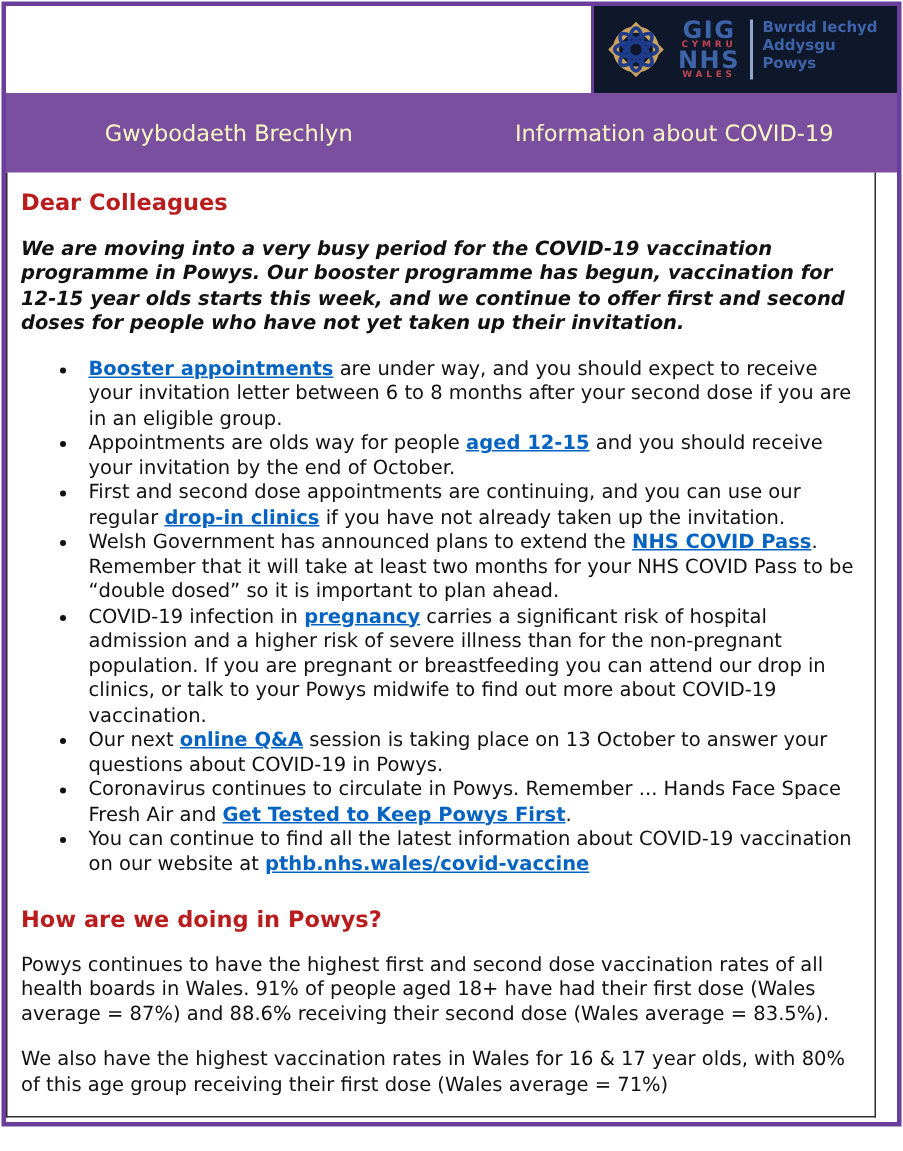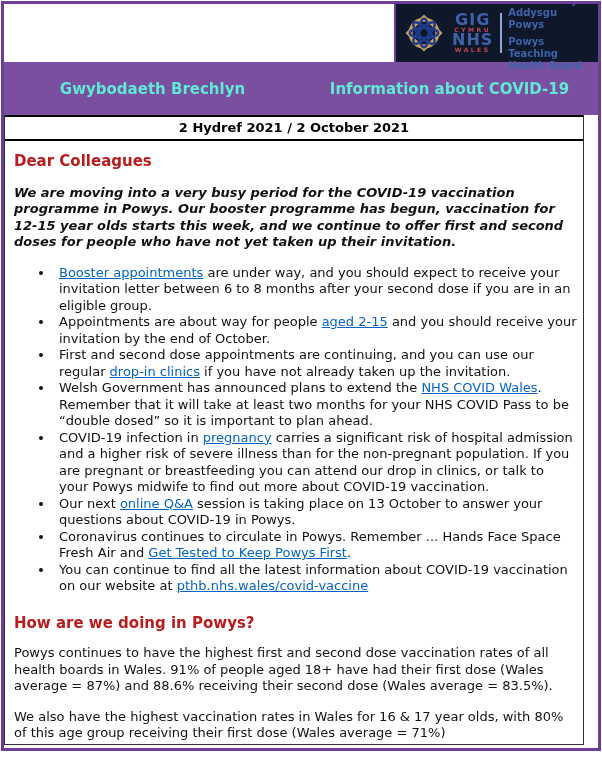--- a/index.html
+++ b/index.html
@@ -29,21 +29,21 @@
   .nhs-block { text-align:center; margin-left:3px; line-height:1; }
   .nhs-big   { font-size:16px; font-weight:bold; color:#3D63A8; letter-spacing:1px; line-height:13px; }
   .nhs-small { font-size:6px; font-weight:bold; color:#C04653; letter-spacing:2.5px; line-height:7px; }
   .logo-divider { width:2px; height:40px; background:#8FA8CC; margin:0 6px 0 7px; }
   .board-block { font-size:10px; font-weight:bold; color:#3D63A8; line-height:12px; }
   .board-cy { margin-bottom:5px; }
   
   .banner {
     height:53px; background:#7A4F9F;
     display:flex; align-items:center;
-    color:#5eead4; font-weight:bold;
+    color:#fef9c3; font-weight:normal;
     font-size:15px; line-height:20px; text-align:center;
   }
   .banner-cell { flex:1; }
   
   .inner {
     width:580px; height:630px;
     border-left:1px solid #2e2e2e;
     border-right:1px solid #2e2e2e;
     border-bottom:1px solid #2e2e2e;
     box-sizing:border-box;
@@ -58,21 +58,21 @@
   }
   .content { padding:6px 6px 0 9px; font-size:13px; line-height:16.5px; }
   .h-purple {
     color:#b91c1c; font-size:15px; font-weight:bold;
     margin:6px 0 0 0;
   }
   .intro { font-weight:bold; margin:15px 0 0 0;font-style:italic; }
   ul.bullets { margin:14px 0 0 0; padding:0 0 0 40px; }
   ul.bullets li { margin:0; padding-left:5px; }
   .b   { font-weight:normal; }
-  .lnk { color:#0563C1; font-weight:normal; text-decoration:underline; cursor:pointer; }
+  .lnk { color:#0563C1; font-weight:bold; text-decoration:underline; cursor:pointer; }
   .h2-gap { margin-top:20px; }
   .para { margin:14px 0 0 0; }
 </style>
 </head>
 <body>
 
 <div class="page">
 
   <div class="header">
     <div class="logo-box">
@@ -89,50 +89,45 @@
         <div class="nhs-small">CYMRU</div>
         <div class="nhs-big">NHS</div>
         <div class="nhs-small">WALES</div>
       </div>
       <div class="logo-divider"></div>
       <div class="board-block">
         <div class="board-cy">
           <div>Bwrdd Iechyd</div>
           <div>Addysgu Powys</div>
         </div>
-        <div class="board-en">
-          <div>Powys Teaching</div>
-          <div>Health Board</div>
-        </div>
       </div>
     </div>
   </div>
 
   <div class="banner">
     <div class="banner-cell">
       <div>Gwybodaeth Brechlyn</div>
     </div>
     <div class="banner-cell">
       <div>Information about COVID-19</div>
     </div>
   </div>
 
   <div class="inner">
-    <div class="datebar">2 Hydref 2021 / 2 October 2021</div>
 
     <div class="content">
       <h2 class="h-purple">Dear Colleagues</h2>
 
       <p class="intro">We are moving into a very busy period for the COVID-19 vaccination programme in Powys. Our booster programme has begun, vaccination for 12-15 year olds starts this week, and we continue to offer first and second doses for people who have not yet taken up their invitation.</p>
 
       <ul class="bullets">
           <li><span class="lnk">Booster appointments</span><span> are under way, and you should expect to receive your invitation letter between 6 to 8 months after your second dose if you are in an eligible group.</span></li>
-          <li><span>Appointments are about way for people </span><span class="lnk">aged 2-15</span><span> and you should receive your invitation by the end of October.</span></li>
+          <li><span>Appointments are olds way for people </span><span class="lnk">aged 12-15</span><span> and you should receive your invitation by the end of October.</span></li>
           <li><span class="b">First and second dose appointments</span><span> are continuing, and you can use our regular </span><span class="lnk">drop-in clinics</span><span> if you have not already taken up the invitation.</span></li>
-          <li><span>Welsh Government has announced plans to extend the </span><span class="lnk">NHS COVID Wales</span><span>. Remember that it will take at least two months for your NHS COVID Pass to be “double dosed” so it is important to plan ahead.</span></li>
+          <li><span>Welsh Government has announced plans to extend the </span><span class="lnk">NHS COVID Pass</span><span>. Remember that it will take at least two months for your NHS COVID Pass to be “double dosed” so it is important to plan ahead.</span></li>
           <li><span>COVID-19 infection in </span><span class="lnk">pregnancy</span><span> carries a significant risk of hospital admission and a higher risk of severe illness than for the non-pregnant population. If you are pregnant or breastfeeding you can attend our drop in clinics, or talk to your Powys midwife to find out more about COVID-19 vaccination.</span></li>
           <li><span>Our next </span><span class="lnk">online Q&amp;A</span><span> session is taking place on 13 October to answer your questions about COVID-19 in Powys.</span></li>
           <li><span>Coronavirus continues to circulate in Powys. Remember ... </span><span class="b">Hands Face Space Fresh Air</span><span> and </span><span class="lnk">Get Tested to Keep Powys First</span><span>.</span></li>
           <li><span>You can continue to find all the latest information about COVID-19 vaccination on our website at </span><span class="lnk">pthb.nhs.wales/covid-vaccine</span></li>
         </ul>
 
       <h2 class="h-purple h2-gap">How are we doing in Powys?</h2>
 
       <p class="para">Powys continues to have the highest first and second dose vaccination rates of all health boards in Wales. 91% of people aged 18+ have had their first dose (Wales average = 87%) and 88.6% receiving their second dose (Wales average = 83.5%).</p>
 

